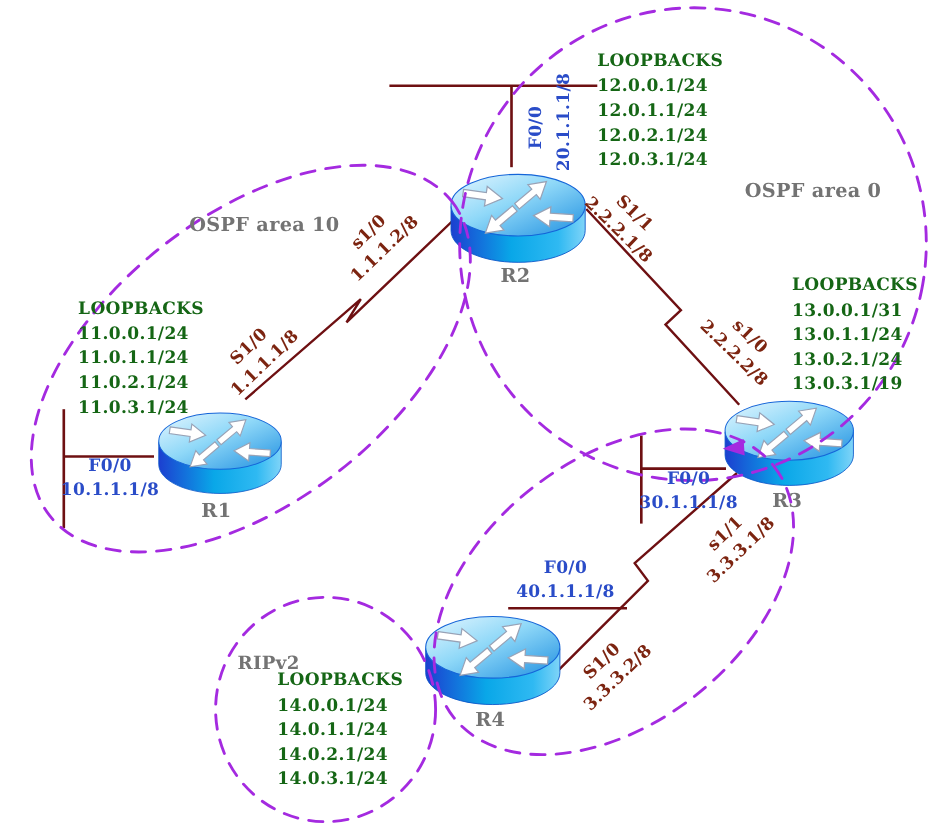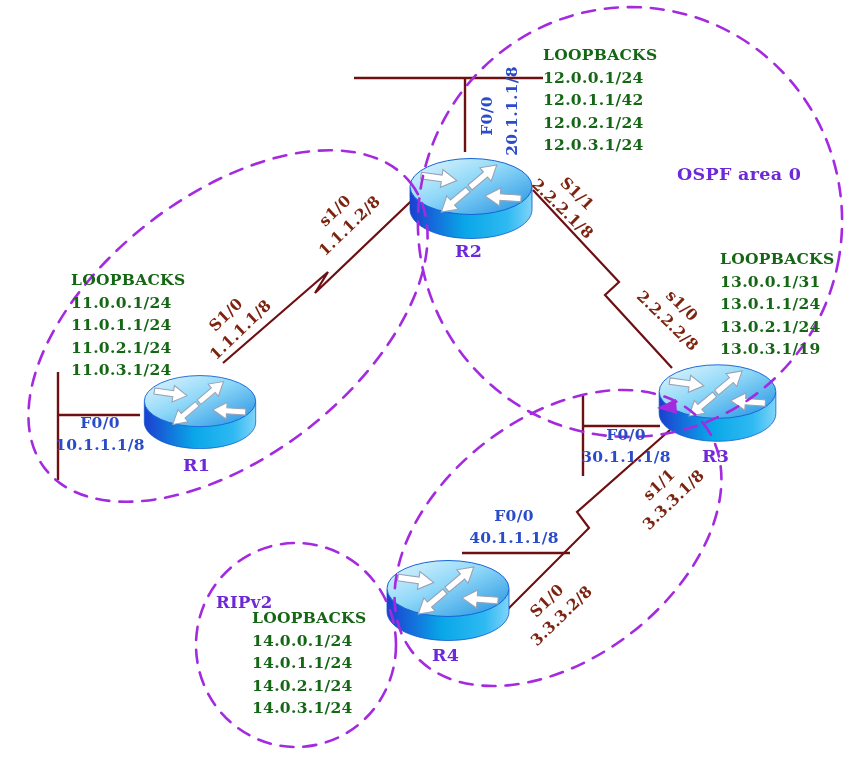--- a/index.html
+++ b/index.html
@@ -2,21 +2,21 @@
 <html><head>
 <meta charset="utf-8">
 <style>
   html,body{margin:0;padding:0;background:#ffffff;}
   #stage{position:relative;width:865px;height:758px;background:#ffffff;overflow:hidden;
          font-family:"DejaVu Serif",serif;}
   svg.layer{position:absolute;left:0;top:0;z-index:1;}
   .txt{position:absolute;z-index:3;font-weight:bold;white-space:nowrap;letter-spacing:.3px;}
   .green{color:#156615;font-size:15.5px;line-height:22.6px;}
   .blue{color:#2a4cc8;font-size:15.5px;line-height:22px;text-align:center;}
-  .red{color:#6d28d9;font-size:17.5px;}
+  .red{color:#737373;font-size:17.5px;}
   .maroon{color:#7c2410;font-size:15.5px;line-height:21px;text-align:center;}
   .rot{transform:translate(-50%,-50%) rotate(var(--a));transform-origin:center;}
   .lb-title{display:block;}
   .lb-line{display:block;}
 </style>
 </head>
 <body>
 
 <div id="stage">
 
@@ -67,39 +67,40 @@
 
     <g fill="none" stroke="#a42ae0" stroke-width="2.6" stroke-dasharray="13 10" stroke-linecap="round">
       <ellipse cx="228" cy="326" rx="232" ry="130" transform="rotate(-38 228 326)"></ellipse>
       <ellipse cx="630" cy="222" rx="212" ry="215" transform="rotate(10 630 222)"></ellipse>
       <ellipse cx="558" cy="538" rx="185" ry="120" transform="rotate(-38 558 538)"></ellipse>
       <ellipse cx="296" cy="645" rx="100" ry="102"></ellipse>
     </g>
     <polygon points="676,399 657,408 677,414" fill="#a42ae0"></polygon>
   </svg>
 
+  <div class="txt red" style="left:172px;top:195px">OSPF area 10</div>
   <div class="txt red" style="left:677px;top:164px">OSPF area 0</div>
   <div class="txt red" style="left:216px;top:593px;font-size:16.5px">RIPv2</div>
 
   <div class="txt red" style="left:183px;top:455px">R1</div>
   <div class="txt red" style="left:455px;top:241px">R2</div>
   <div class="txt red" style="left:702px;top:446px">R3</div>
   <div class="txt red" style="left:432px;top:645px">R4</div>
 
   <div class="txt green" style="left:71px;top:269px">
     <span class="lb-title">LOOPBACKS</span>
     <span class="lb-line">11.0.0.1/24</span>
     <span class="lb-line">11.0.1.1/24</span>
     <span class="lb-line">11.0.2.1/24</span>
     <span class="lb-line">11.0.3.1/24</span>
   </div>
   <div class="txt green" style="left:543px;top:44px">
     <span class="lb-title">LOOPBACKS</span>
     <span class="lb-line">12.0.0.1/24</span>
-    <span class="lb-line">12.0.1.1/42</span>
+    <span class="lb-line">12.0.1.1/24</span>
     <span class="lb-line">12.0.2.1/24</span>
     <span class="lb-line">12.0.3.1/24</span>
   </div>
   <div class="txt green" style="left:720px;top:248px">
     <span class="lb-title">LOOPBACKS</span>
     <span class="lb-line">13.0.0.1/31</span>
     <span class="lb-line">13.0.1.1/24</span>
     <span class="lb-line">13.0.2.1/24</span>
     <span class="lb-line">13.0.3.1/19</span>
   </div>

